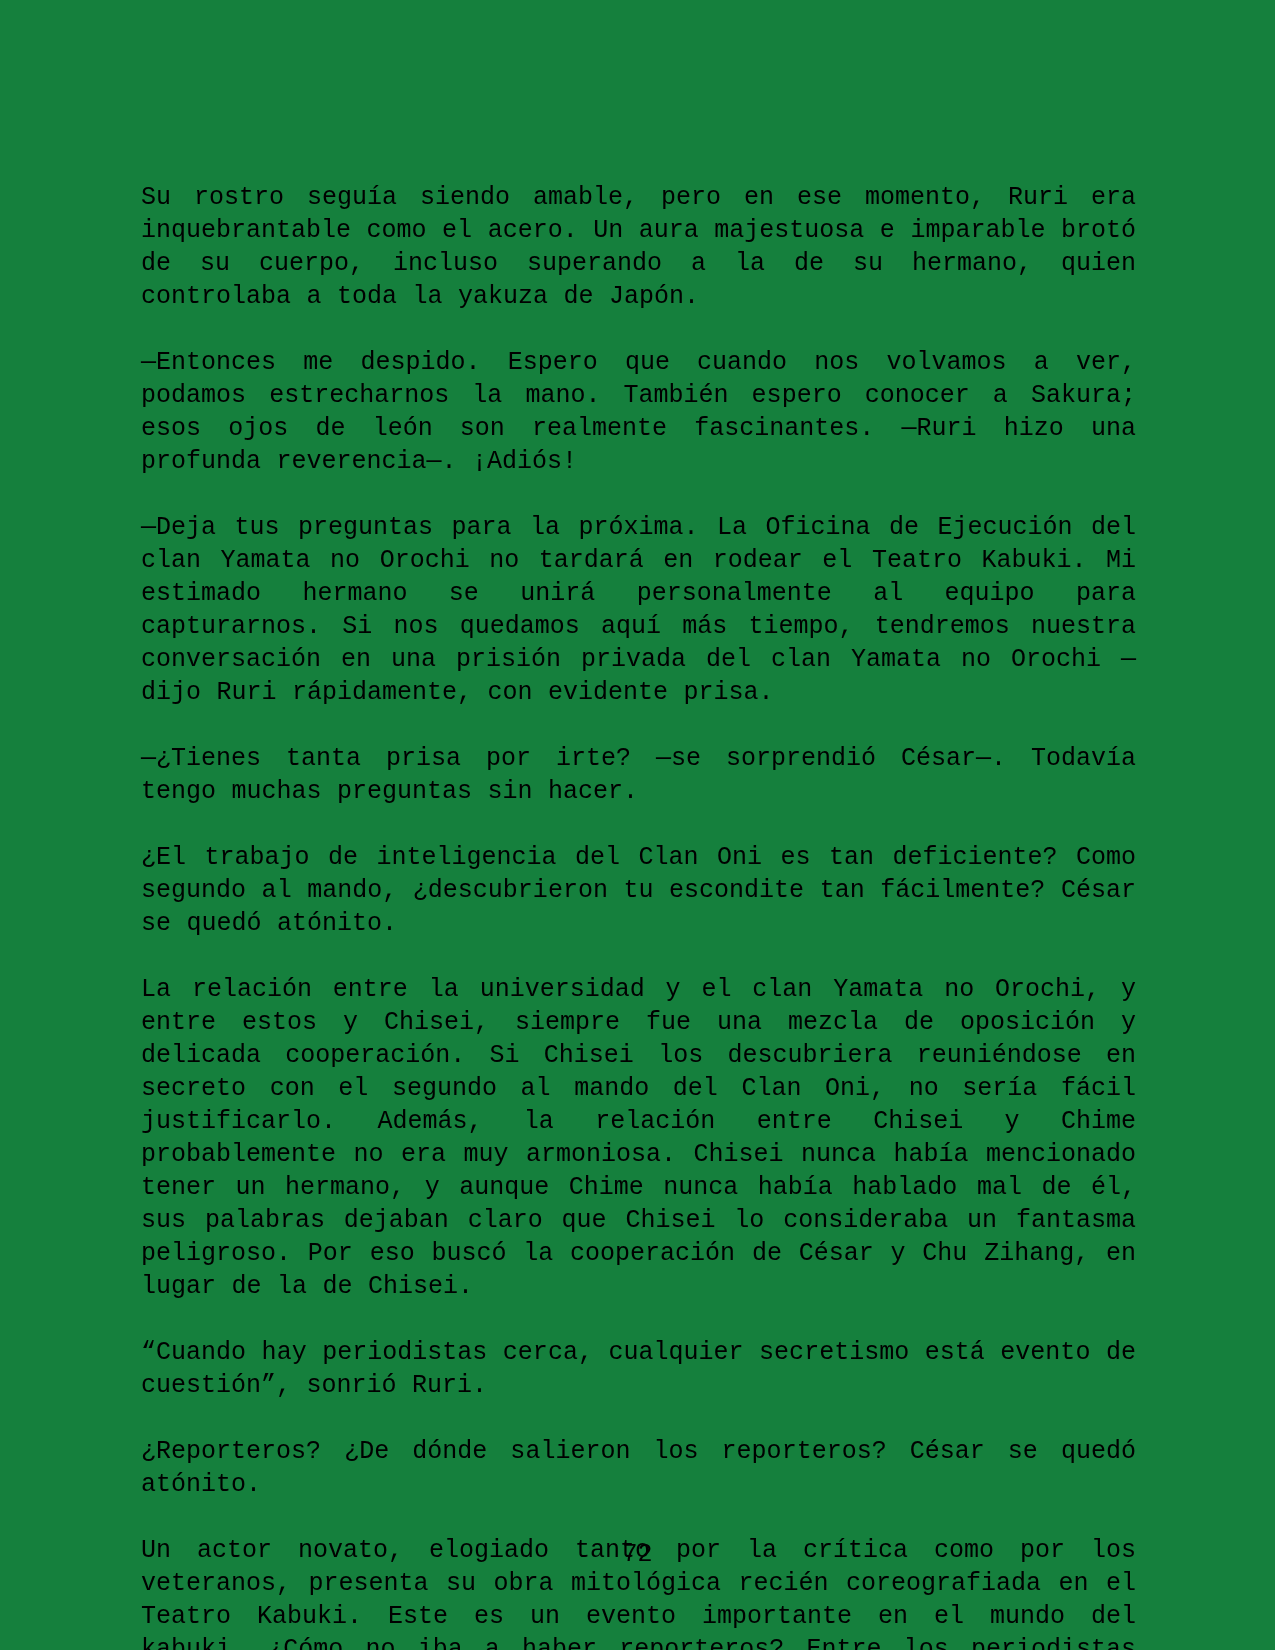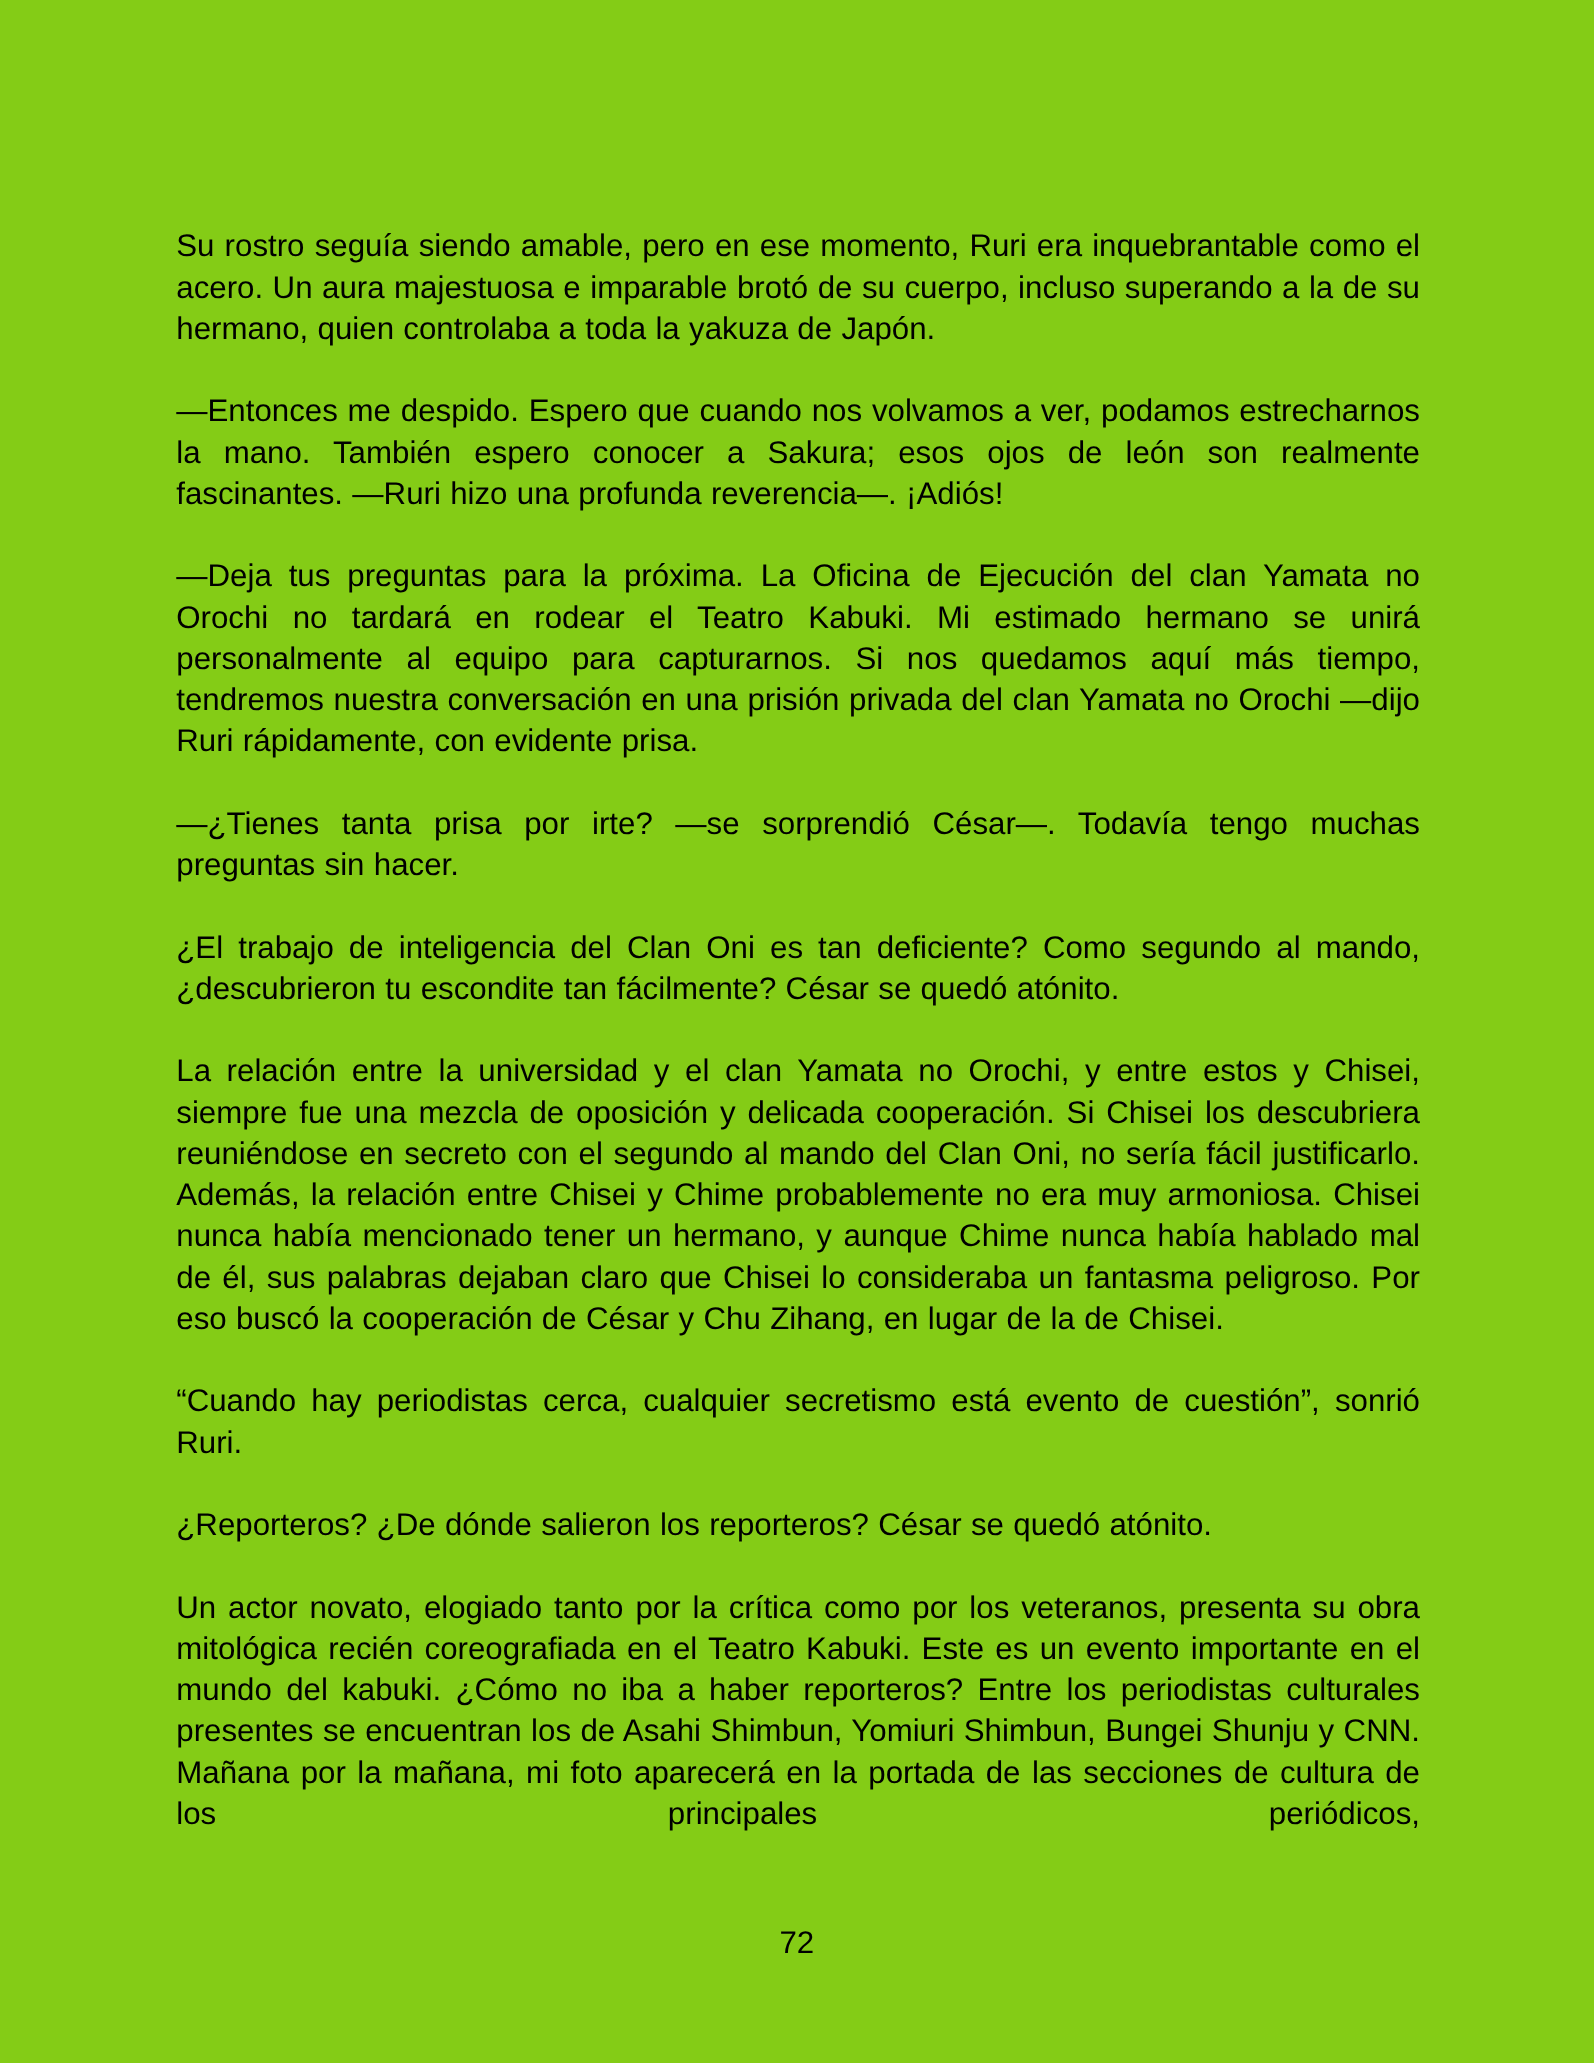--- a/index.html
+++ b/index.html
@@ -4,23 +4,23 @@
 <style>
   html, body {
     margin: 0;
     padding: 0;
     background: #ffffff;
   }
   .page {
     position: relative;
     width: 1275px;
     height: 1650px;
-    background: #84cc16;
+    background: #15803d;
     color: #000000;
-    font-family: Liberation Sans, sans-serif;
+    font-family: Liberation Mono, monospace;
     overflow: hidden;
   }
   .text-block {
     position: absolute;
     left: 141px;
     top: 181px;
     width: 995px;
   }
   .para {
     font-size: 25px;

